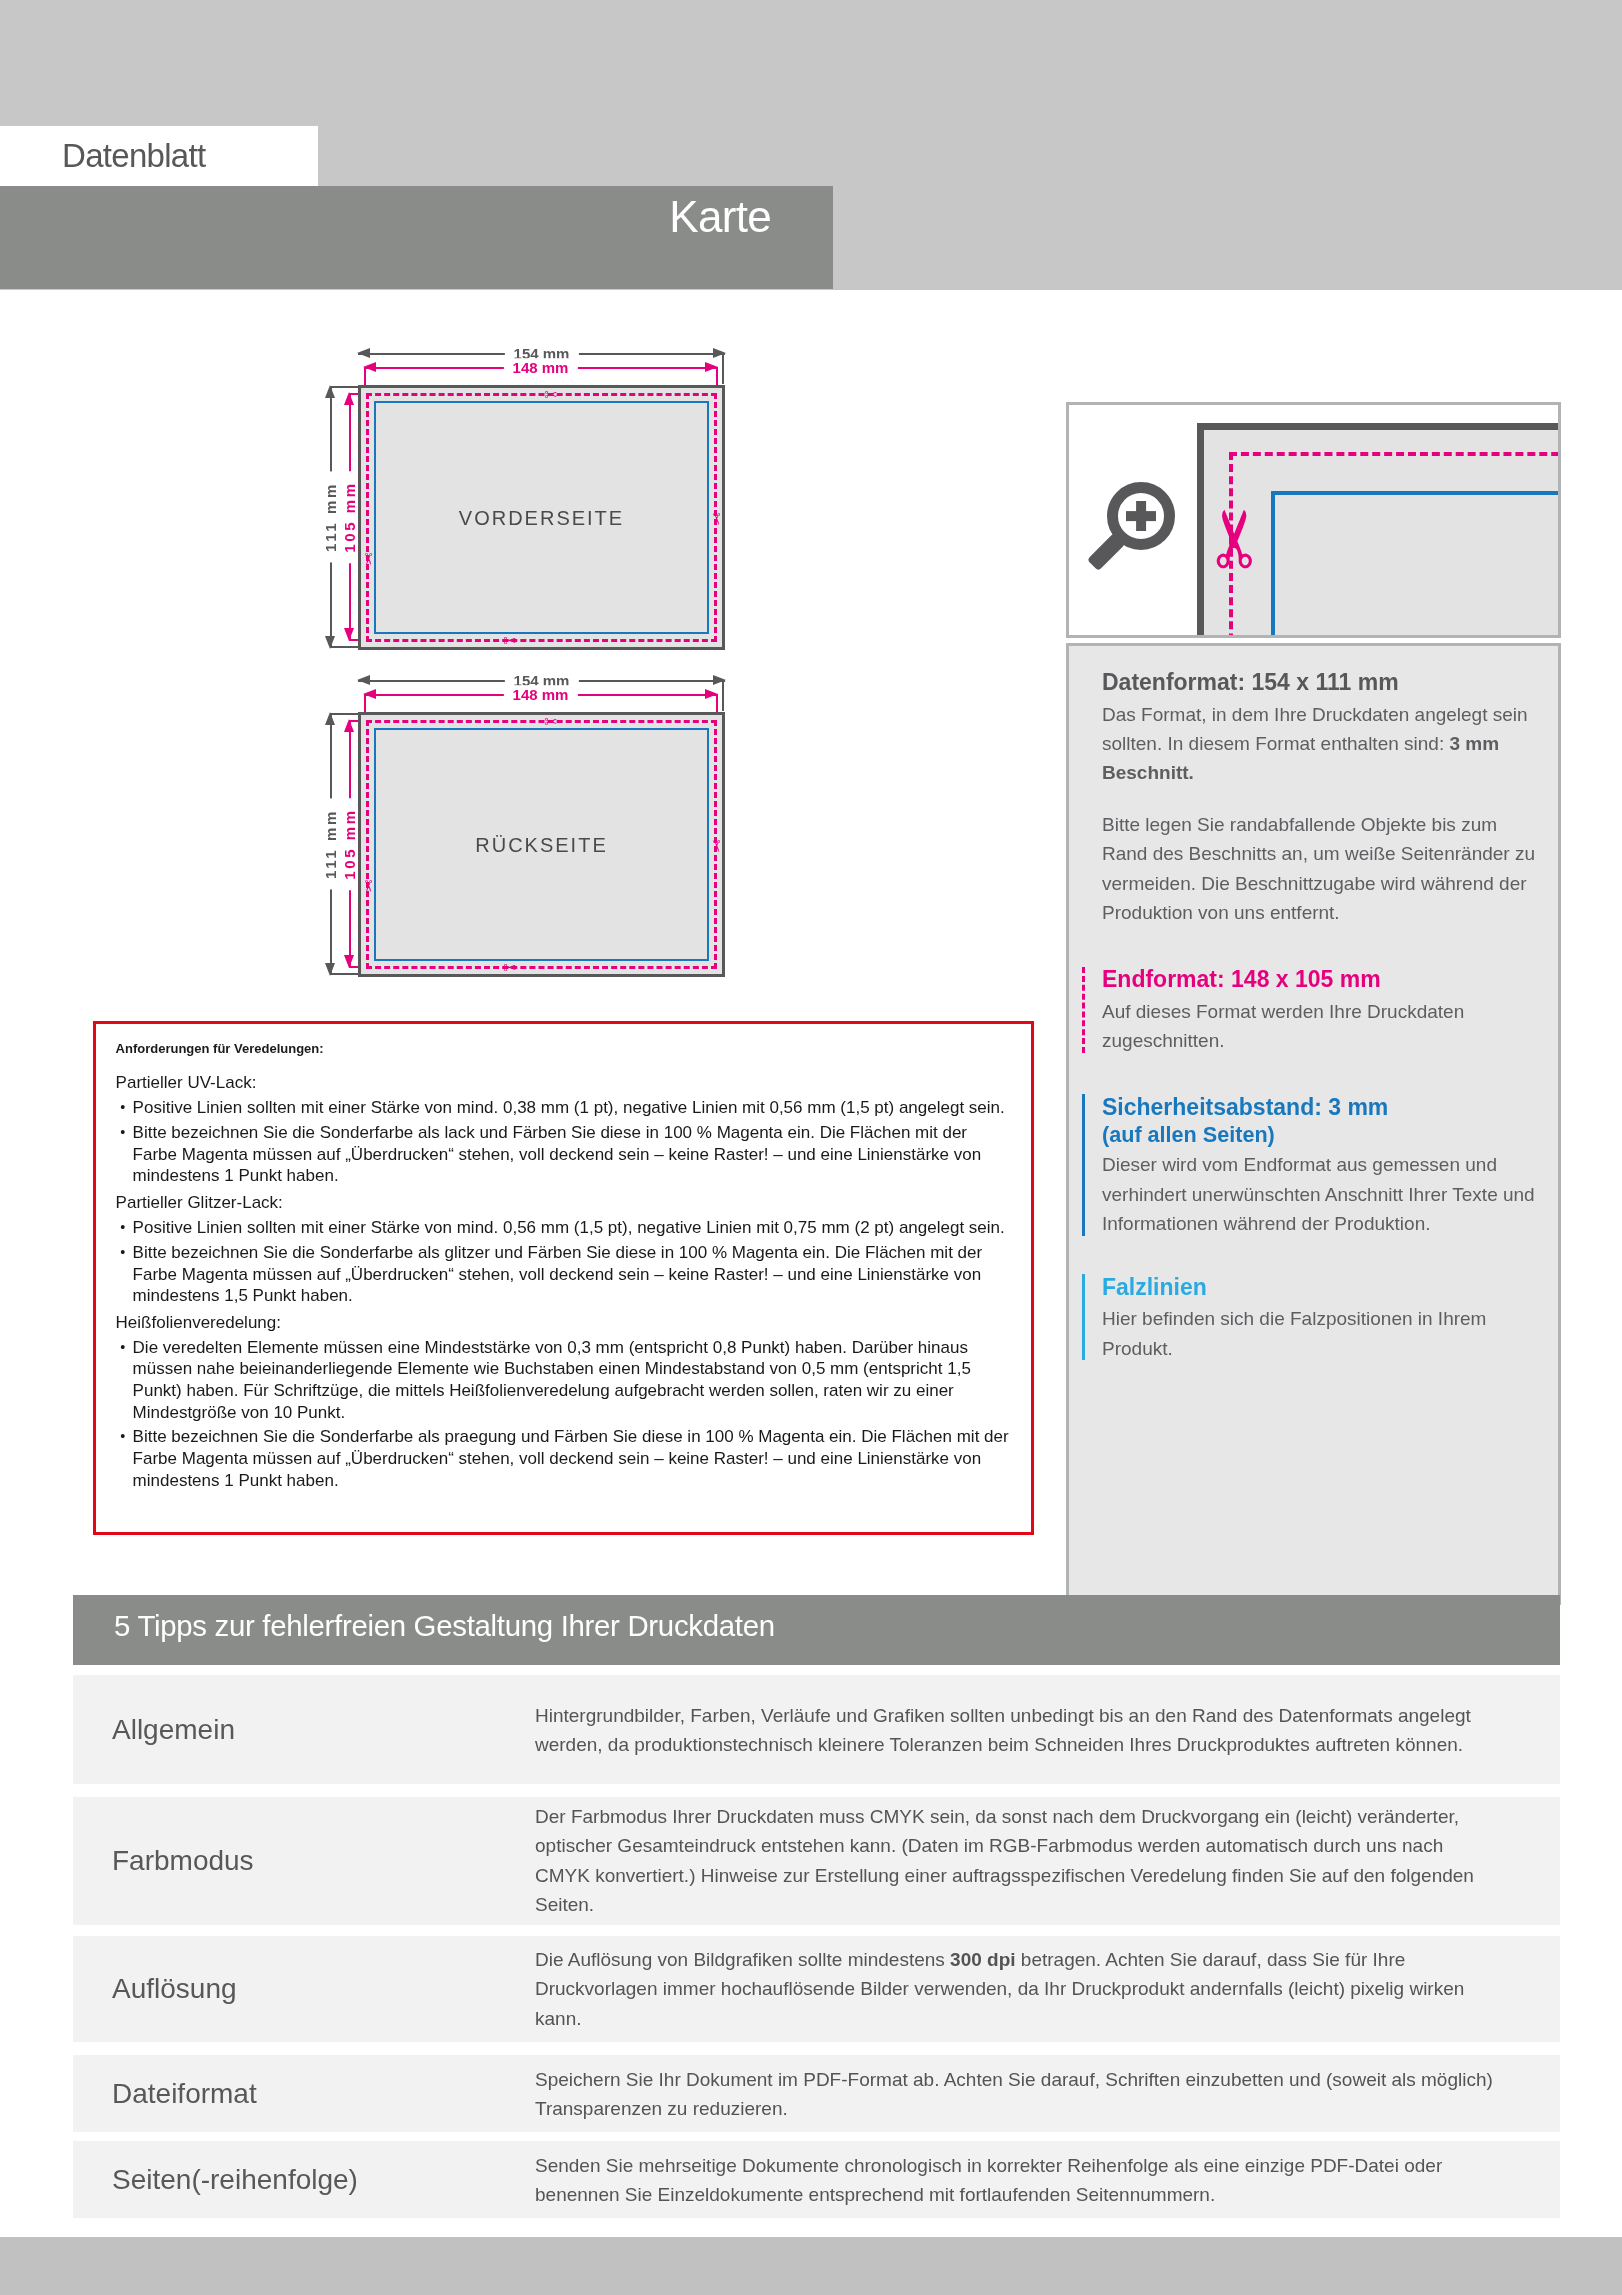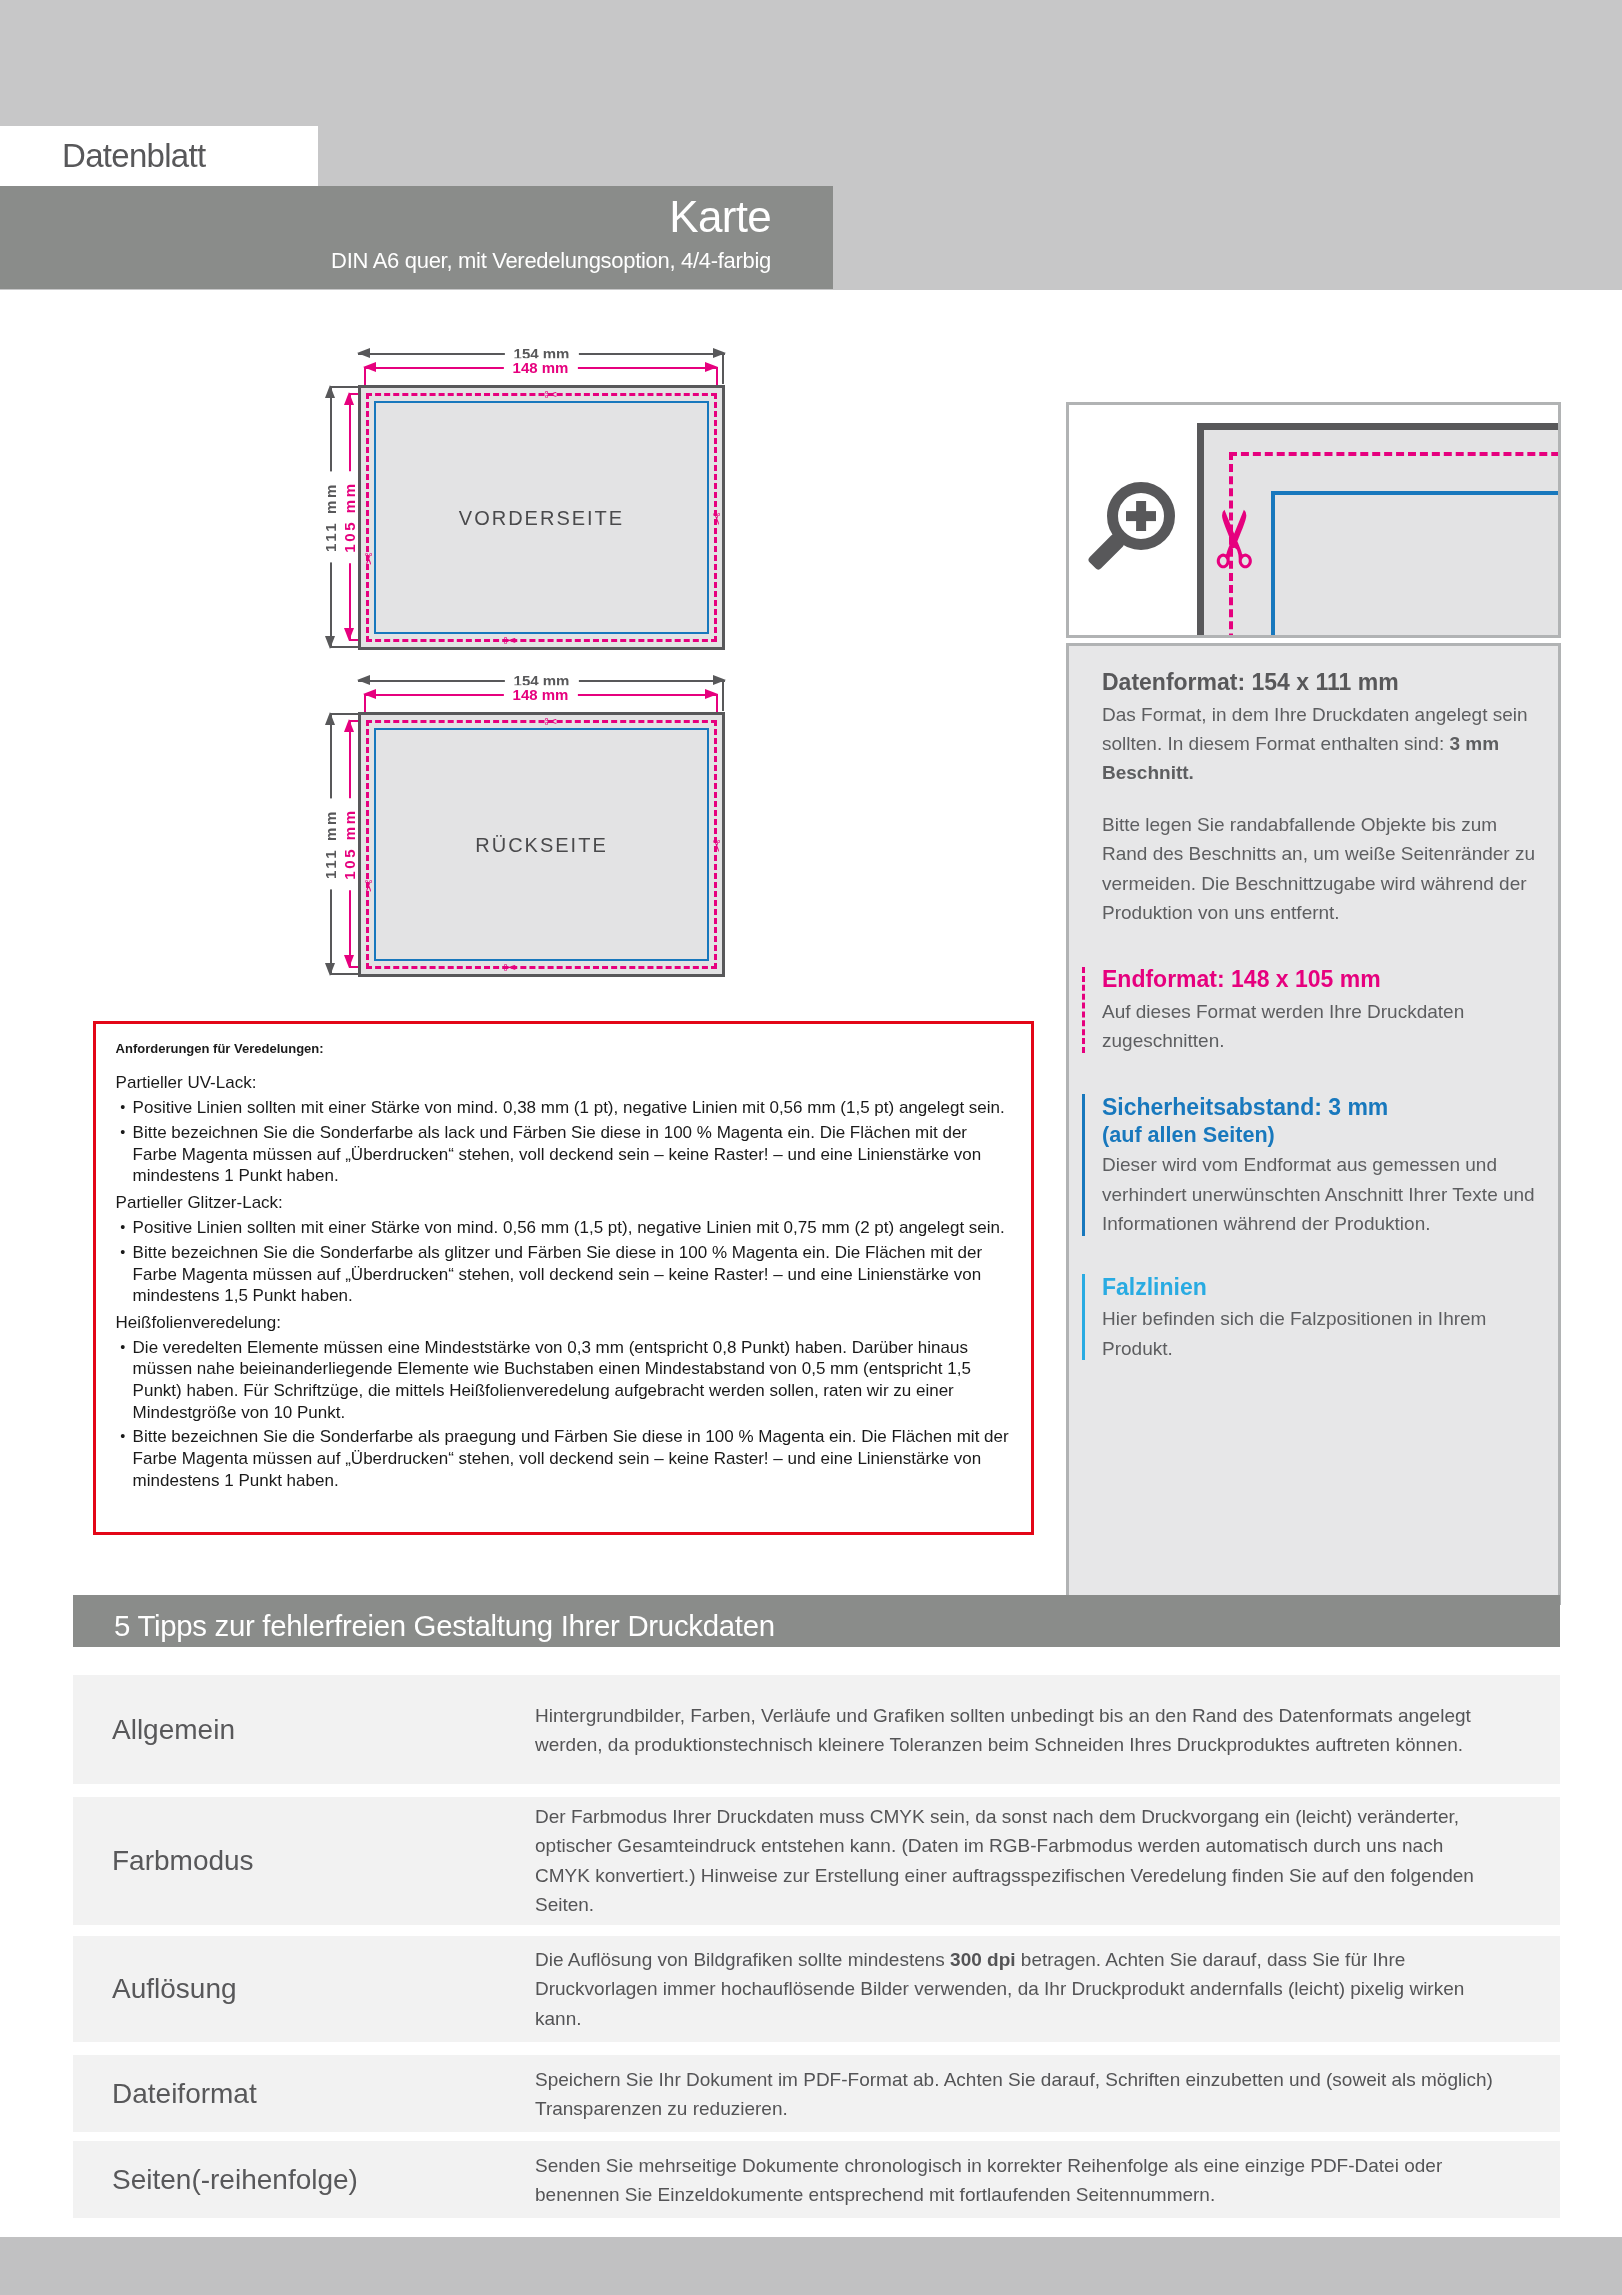--- a/index.html
+++ b/index.html
@@ -81,42 +81,41 @@
 
   
   .vbox{position:absolute;left:93px;top:1021px;width:941px;height:514px;background:#ffffff;
     border:3.3px solid #e30617;box-sizing:border-box;padding:14.4px 19.6px;overflow:hidden;color:#1a1a1a;}
   .v-title{font-size:13px;font-weight:bold;line-height:22px;margin-bottom:12px;}
   .v-label{font-size:17px;line-height:21.6px;margin:5.2px 0 1.3px 0;}
   .v-bullet{position:relative;padding-left:17px;font-size:17px;line-height:21.6px;margin:3.3px 0;}
   .v-bullet::before{content:"\2022";position:absolute;left:4.6px;top:0;font-size:14.4px;}
 
   
-  .tips-banner{position:absolute;left:73px;top:1595px;width:1487px;height:52px;background:#8a8c8a;
+  .tips-banner{position:absolute;left:73px;top:1595px;width:1487px;height:70px;background:#8a8c8a;
     color:#ffffff;font-size:29.4px;line-height:62px;padding-left:41px;box-sizing:border-box;letter-spacing:-0.3px;}
   .tip-row{position:absolute;left:73px;width:1487px;background:#f2f2f2;}
   .tip-label{position:absolute;left:39px;top:50%;transform:translateY(-50%);
     font-size:28px;color:#58585a;white-space:nowrap;}
   .tip-text{position:absolute;left:462px;top:50%;transform:translateY(-50%);
     width:968px;font-size:19px;line-height:29.4px;color:#545456;}
 
   .footer{position:absolute;left:0;top:2237px;width:1623px;height:58px;background:#c1c1c2;}
 </style>
 </head>
 <body>
 
 <div class="page">
 
   <div class="topband">
     <div class="badge">
       <span class="badge-text">Datenblatt</span>
     </div>
     <div class="banner">
       <div class="banner-product">Karte</div>
-      <div class="banner-subtitle">DIN A6 quer, mit Veredelungsoption, 4/4-farbig</div>
     </div>
   </div>
 
   <div class="dim h" style="left:358px;top:353px;width:367px;">
     <span class="dimlbl">154 mm</span>
   </div>
   <div class="dim h mag" style="left:364px;top:367px;width:353px;">
     <span class="dimlbl">148 mm</span>
   </div>
   <div class="dim v" style="left:330px;top:386px;height:262px;">

